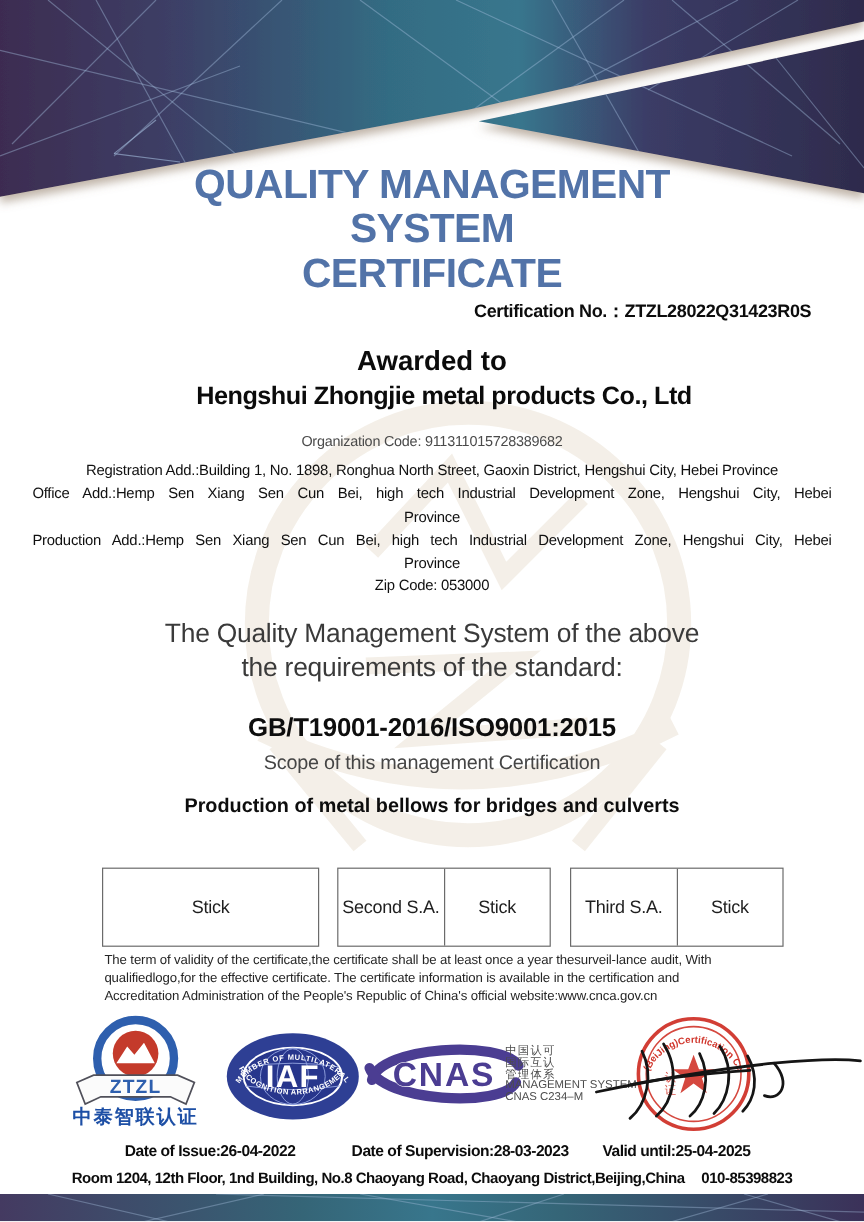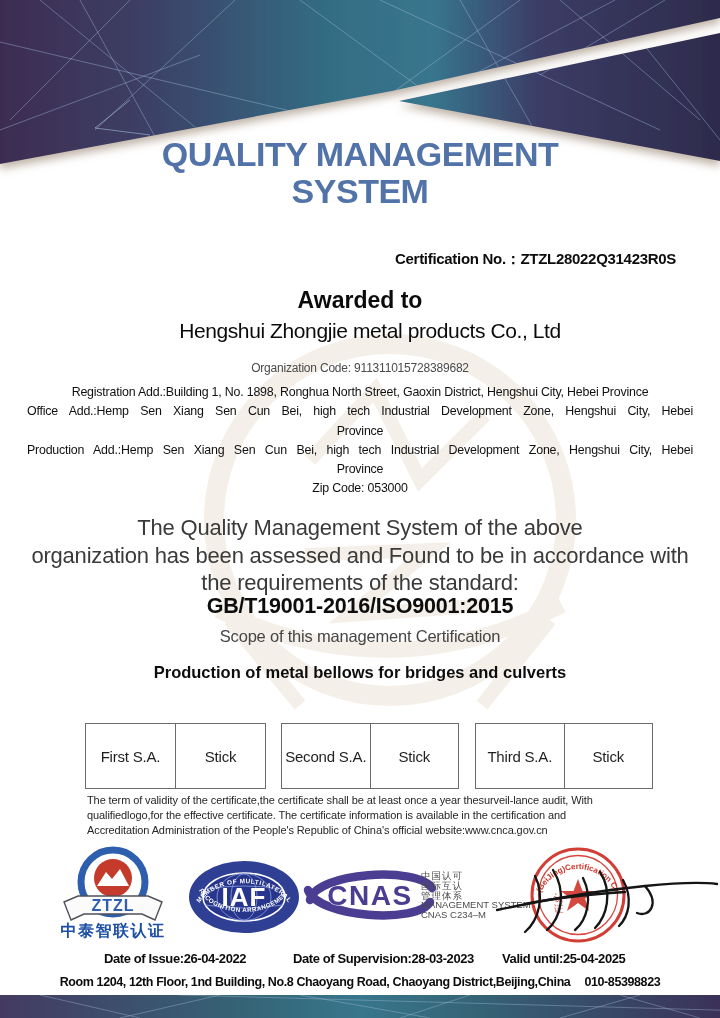--- a/index.html
+++ b/index.html
@@ -7,21 +7,21 @@
     position:relative;width:720px;height:1018px;overflow:hidden;background:#ffffff;
     font-family:"Liberation Sans",sans-serif;color:#111;
   }
   .abs{position:absolute;}
   .ctr{left:0;right:0;text-align:center;}
   
   .title-line{font-weight:bold;font-size:34px;line-height:37px;letter-spacing:-0.5px;color:#5273a8;}
   .certno{top:250px;left:0;right:44px;text-align:right;font-weight:bold;font-size:15px;letter-spacing:-0.3px;color:#0c0c0c;}
   
   .awarded{top:287px;font-weight:bold;font-size:23px;color:#0b0b0b;}
-  .company{top:319px;font-weight:normal;font-size:21px;letter-spacing:-0.4px;color:#0b0b0b;padding-left:20px;}
+  .company{top:319px;font-weight:bold;font-size:21px;letter-spacing:-0.4px;color:#0b0b0b;padding-left:20px;}
   .orgcode{top:361px;font-size:12px;color:#4a4a4a;letter-spacing:-0.2px;}
   
   .addr{top:383px;left:27px;right:27px;font-weight:normal;font-size:12.4px;line-height:19.3px;color:#101010;letter-spacing:-0.2px;}
   .addr .just{text-align:justify;text-align-last:justify;}
   .addr .cent{text-align:center;}
   .addr .one{text-align:center;white-space:nowrap;}
   
   .para{top:514px;font-size:22px;line-height:27.5px;color:#3a3a3a;letter-spacing:-0.2px;}
   .standard{top:594px;font-weight:bold;font-size:21.5px;letter-spacing:-0.2px;color:#0d0d0d;}
   .scope{top:627px;font-size:16.5px;color:#454545;letter-spacing:-0.2px;}
@@ -98,20 +98,21 @@
       <polyline points="135,235 260,230 180,295 320,285" stroke-width="14"></polyline>
       <path d="M 48,290 Q 220,372 392,285" stroke-width="16"></path>
       <line x1="60" y1="300" x2="130" y2="385" stroke-width="14"></line>
       <line x1="380" y1="300" x2="312" y2="385" stroke-width="14"></line>
     </g>
   </svg>
 
   <div class="abs ctr" style="top:136px;">
     <div class="title-line">QUALITY MANAGEMENT</div>
     <div class="title-line">SYSTEM</div>
+    <div class="title-line">CERTIFICATE</div>
   </div>
 
   <div class="abs certno">
     <span>Certification No.：</span><span>ZTZL28022Q31423R0S</span>
   </div>
 
   <div class="abs ctr awarded">Awarded to</div>
   <div class="abs ctr company">Hengshui Zhongjie metal products Co., Ltd</div>
   <div class="abs ctr orgcode">Organization Code: 911311015728389682</div>
 
@@ -119,29 +120,27 @@
     <div class="one">Registration Add.:Building 1, No. 1898, Ronghua North Street, Gaoxin District, Hengshui City, Hebei Province</div>
     <div class="just">Office Add.:Hemp Sen Xiang Sen Cun Bei, high tech Industrial Development Zone, Hengshui City, Hebei</div>
     <div class="cent">Province</div>
     <div class="just">Production Add.:Hemp Sen Xiang Sen Cun Bei, high tech Industrial Development Zone, Hengshui City, Hebei</div>
     <div class="cent">Province</div>
     <div class="cent">Zip Code: 053000</div>
   </div>
 
   <div class="abs ctr para">
     <div>The Quality Management System of the above</div>
-    <div>organization has been assessed and Found to be in accordance with</div>
     <div>the requirements of the standard:</div>
   </div>
   <div class="abs ctr standard">GB/T19001-2016/ISO9001:2015</div>
   <div class="abs ctr scope">Scope of this management Certification</div>
   <div class="abs ctr product">Production of metal bellows for bridges and culverts</div>
 
   <div class="abox" style="left:85px;width:179px;">
-    <div class="cell">First S.A.</div>
     <div class="cell">Stick</div>
   </div>
   <div class="abox" style="left:281px;width:176px;">
     <div class="cell">Second S.A.</div>
     <div class="cell">Stick</div>
   </div>
   <div class="abox" style="left:475px;width:176px;">
     <div class="cell">Third S.A.</div>
     <div class="cell">Stick</div>
   </div>

